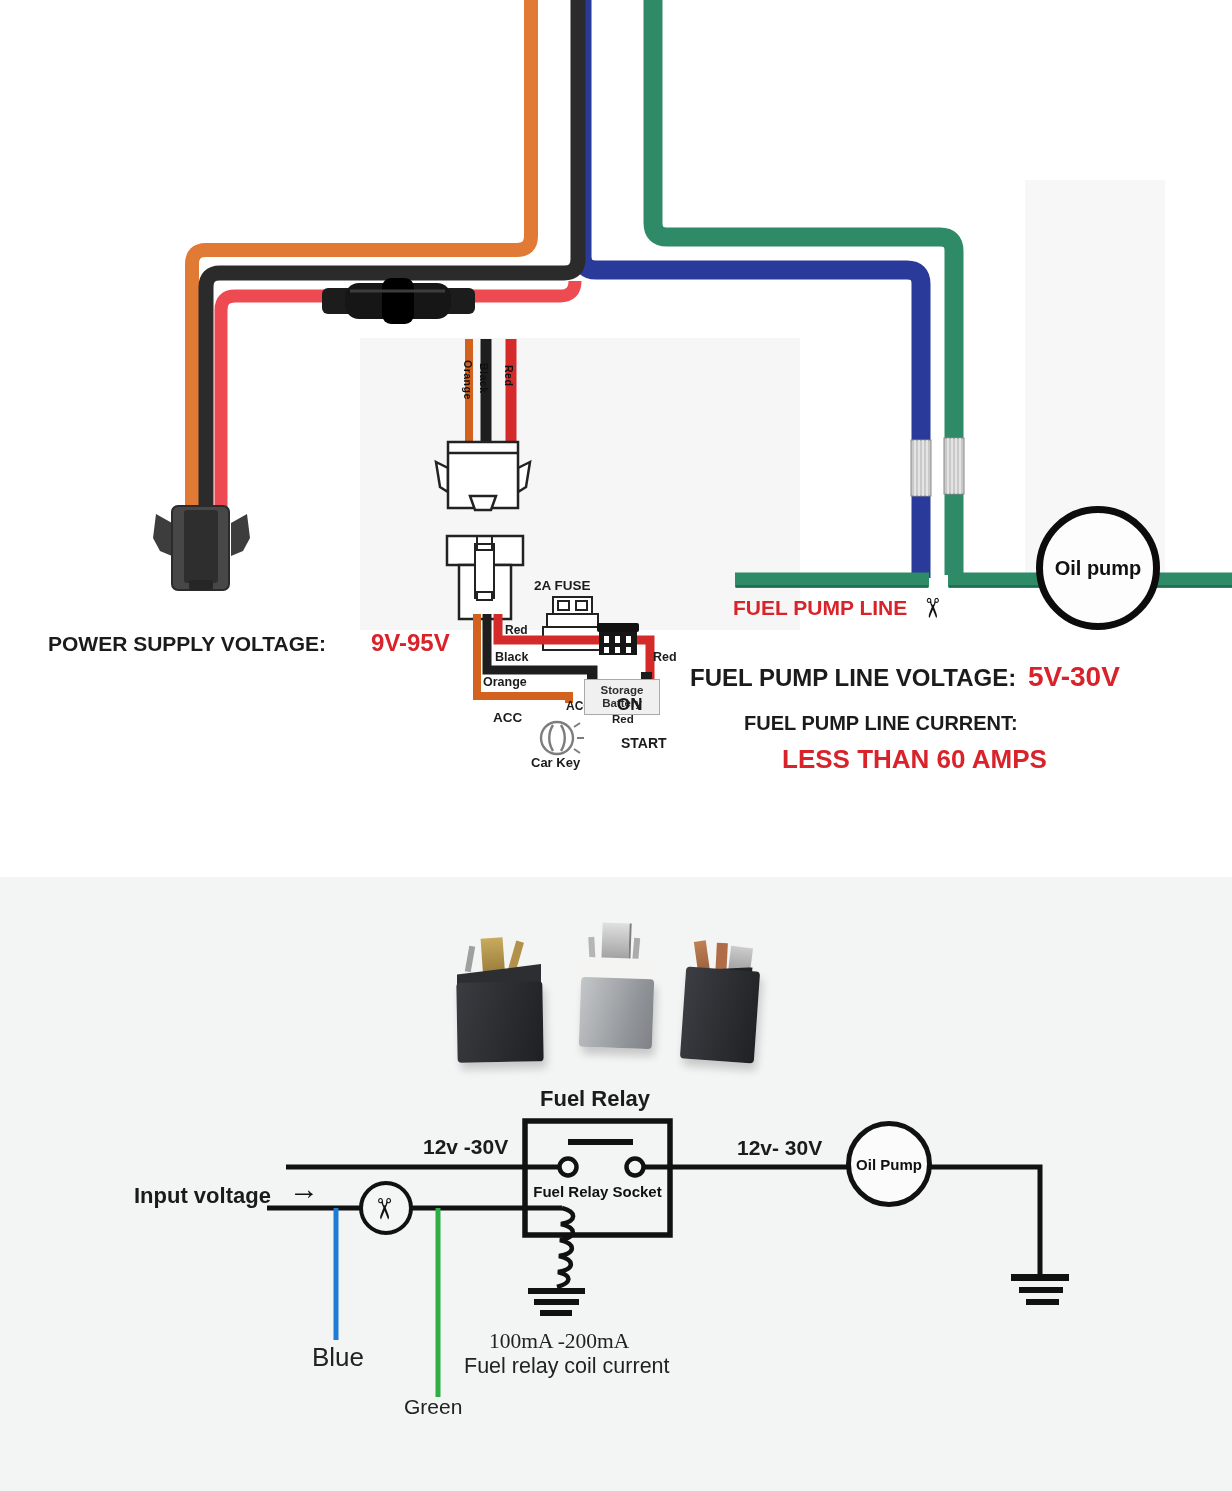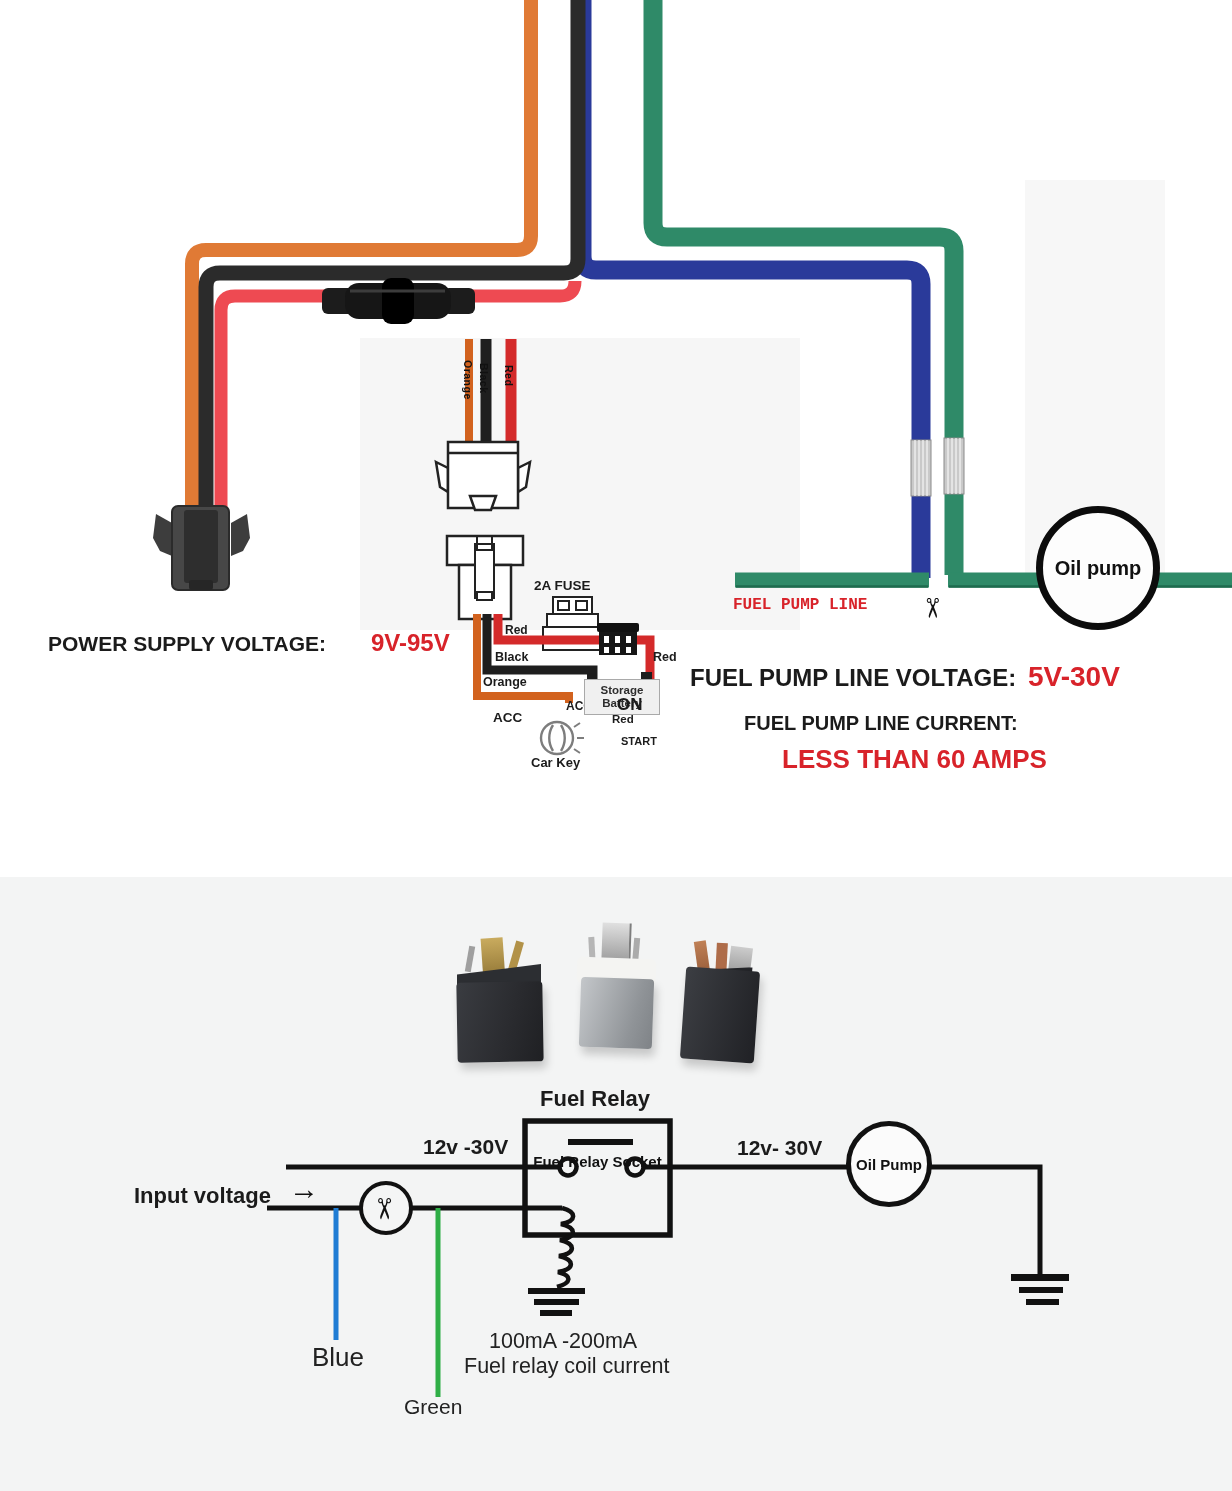--- a/index.html
+++ b/index.html
@@ -17,21 +17,21 @@
   #oilpump-top{left:1036px;top:506px;width:110px;height:110px;border:7px solid #0c0c0c;background:#fdfdfd;font-size:20px;}
   #oilpump-bot{left:846px;top:1121px;width:76px;height:76px;border:5px solid #111;background:#fbfbfb;font-size:15px;}
   #cutcircle-bot{left:359px;top:1181px;width:46px;height:46px;border:4px solid #111;background:#f4f5f5;}
   .scissors{position:absolute;color:#111;transform:rotate(90deg);}
   #scissors-top{left:921px;top:592px;font-size:27px;}
   #scissors-bot{left:372px;top:1192px;font-size:29px;}
   #battery-box{position:absolute;left:584px;top:679px;width:74px;height:34px;background:#f0f0f0;
       border:1.5px solid #a9a9a9;display:flex;flex-direction:column;align-items:center;justify-content:center;
       font-size:11.5px;font-weight:bold;color:#2e2e2e;line-height:1.1;}
   .bterm{position:absolute;background:#1d1d1d;}
-  #socket-label{position:absolute;left:527px;top:1153px;width:141px;text-align:center;font-size:15px;font-weight:bold;color:#111;}
+  #socket-label{position:absolute;left:527px;top:1183px;width:141px;text-align:center;font-size:15px;font-weight:bold;color:#111;}
   .relay{position:absolute;}
   .relay > div{position:absolute;}
   .shadow{box-shadow:3px 7px 9px rgba(0,0,0,0.18);}
   .arrow{position:absolute;font-weight:bold;color:#111;}
 </style>
 </head>
 <body>
 
 <div id="stage">
 
@@ -211,25 +211,25 @@
 
   <div id="battery-box">
     <div class="bterm" style="left:2px;top:-7px;width:9px;height:6px;"></div>
     <div class="bterm" style="left:56px;top:-8px;width:11px;height:7px;"></div>
     <span>Storage</span>
     <span>Battery</span>
   </div>
 
   <div class="lbl" style="left:612px;top:713px;font-size:11.5px;">Red</div>
   <div class="lbl" style="left:617px;top:696px;font-size:17px;">ON</div>
-  <div class="lbl" style="left:621px;top:736px;font-size:11px;">START</div>
+  <div class="lbl" style="left:621px;top:736px;font-size:14px;">START</div>
 
   <div class="lbl" style="left:531px;top:756px;font-size:13px;">Car Key</div>
 
-  <div class="lbl red" style="left:733px;top:597px;font-size:16px;font-family:Liberation Mono, monospace;">FUEL PUMP LINE</div>
+  <div class="lbl red" style="left:733px;top:597px;font-size:21px;">FUEL PUMP LINE</div>
   <span id="scissors-top" class="scissors">✂</span>
 
   <div id="oilpump-top" class="circ">
     <span>Oil pump</span>
   </div>
 
   <div class="lbl" style="left:690px;top:665px;font-size:24px;">FUEL PUMP LINE VOLTAGE:</div>
   <div class="lbl red" style="left:1028px;top:662px;font-size:28px;">5V-30V</div>
   <div class="lbl" style="left:744px;top:713px;font-size:20px;">FUEL PUMP LINE CURRENT:</div>
   <div class="lbl red" style="left:782px;top:746px;font-size:26px;">LESS THAN 60 AMPS</div>
@@ -245,16 +245,16 @@
   <div id="socket-label">Fuel Relay Socket</div>
 
   <div class="lbl" style="left:737px;top:1137px;font-size:21px;">12v- 30V</div>
 
   <div id="oilpump-bot" class="circ">
     <span>Oil Pump</span>
   </div>
 
   <div class="lbl thin" style="left:312px;top:1344px;font-size:26px;">Blue</div>
   <div class="lbl thin" style="left:404px;top:1396px;font-size:21px;">Green</div>
-  <div class="lbl thin" style="left:489px;top:1330px;font-size:21.5px;">100mA -200mA</div>
+  <div class="lbl thin" style="left:489px;top:1330px;font-size:21.5px;font-family:Liberation Serif, serif;">100mA -200mA</div>
   <div class="lbl thin" style="left:464px;top:1355px;font-size:21.5px;">Fuel relay coil current</div>
 
 </div>
 
 </body></html>

